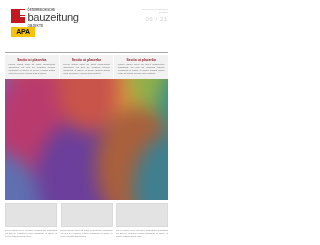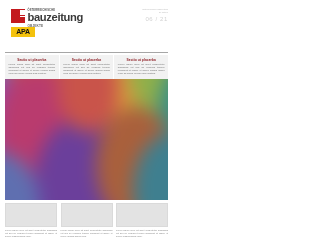--- a/index.html
+++ b/index.html
@@ -60,21 +60,21 @@
     color: #4a4a4a;
     line-height: 3px;
     font-weight: bold;
     white-space: nowrap;
     transform: scale(1, 1.1);
     transform-origin: left top;
   }
   .brand-name {
     font-size: 11.2px;
     line-height: 11px;
-    font-weight: bold;
+    font-weight: normal;
     color: #3a3a3a;
     letter-spacing: -0.35px;
     white-space: nowrap;
     margin-top: 0.3px;
   }
   .brand-sub {
     font-size: 3.2px;
     line-height: 4px;
     font-weight: bold;
     color: #6b6b6b;

